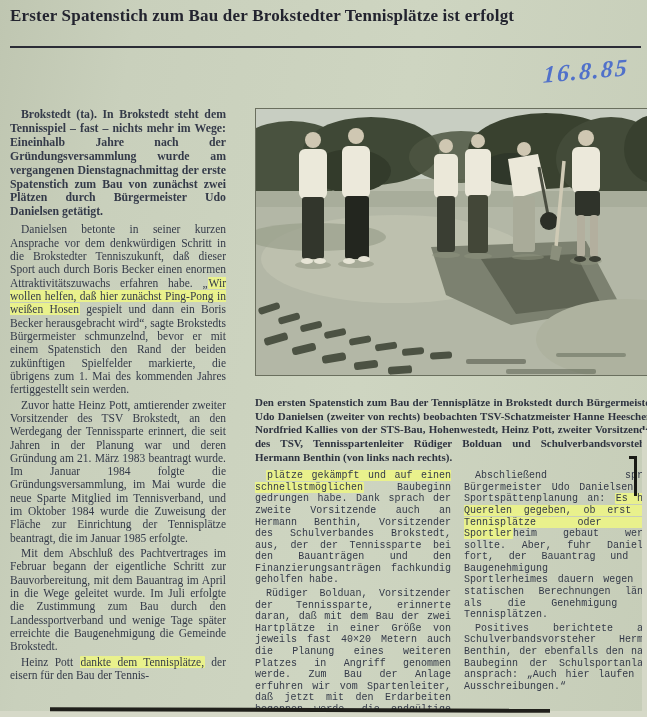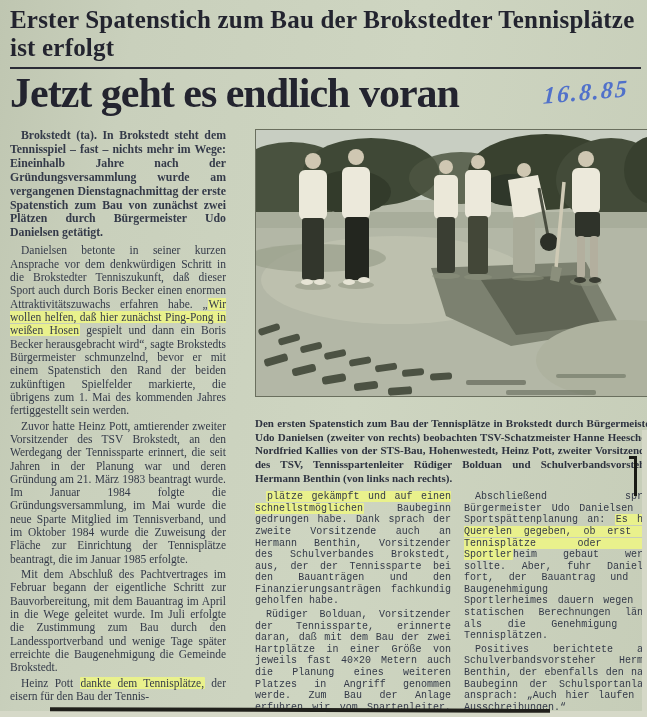--- a/index.html
+++ b/index.html
@@ -13,22 +13,22 @@
     background:var(--paper);
   }
   .page{
     position:relative;width:647px;height:717px;
     background:linear-gradient(100deg,#bfc6b1 0%,var(--paper) 18%,#ced5c1 55%,#c6cdb8 100%);
     color:var(--ink);
   }
   
   .header{padding:6px 8px 0 10px;}
   .kicker{
-    font-size:25px;font-weight:bold;color:var(--headline-ink);
-    letter-spacing:.2px;padding-bottom:5px;border-bottom:2px solid var(--rule);
+    font-size:17px;font-weight:bold;color:var(--headline-ink);
+    letter-spacing:.2px;padding-bottom:20px;border-bottom:2px solid var(--rule);
     width:631px;
   }
   .headline-row{display:flex;align-items:flex-start;padding:2px 4px 0 0;height:56px;}
   .headline{
     font-size:42px;line-height:1.05;font-weight:bold;color:var(--headline-ink);
     letter-spacing:-1px;white-space:nowrap;
   }
   .handwritten-date{
     margin-left:auto;margin-top:8px;margin-right:6px;
     font-size:24px;font-style:italic;font-weight:bold;color:var(--date-ink);
@@ -61,21 +61,20 @@
   .bottom-edge-line{position:absolute;left:50px;bottom:5px;width:500px;height:4px;background:#20201b;transform:rotate(.2deg);}
 </style>
 </head>
 <body>
 
 <div class="page">
 
   <div class="header">
     <div class="kicker">Erster Spatenstich zum Bau der Brokstedter Tennisplätze ist erfolgt</div>
     <div class="headline-row">
-      <h1 class="headline">Jetzt geht es endlich voran</h1>
       <span class="handwritten-date">16.8.85</span>
     </div>
   </div>
 
   <div class="content">
 
     <div class="col left-col">
         <p class="lead"><span>Brokstedt (ta). In Brokstedt steht dem Tennisspiel – fast – nichts mehr im Wege: Eineinhalb Jahre nach der Gründungsversammlung wurde am vergangenen Dienstagnachmittag der erste Spatenstich zum Bau von zunächst zwei Plätzen durch Bürgermeister Udo Danielsen getätigt.</span></p>
         <p><span>Danielsen betonte in seiner kurzen Ansprache vor dem denkwürdigen Schritt in die Brokstedter Tenniszukunft, daß dieser Sport auch durch Boris Becker einen enormen Attraktivitätszuwachs erfahren habe. „</span><mark class="hl">Wir wollen helfen, daß hier zunächst Ping-Pong in weißen Hosen</mark><span> gespielt und dann ein Boris Becker herausgebracht wird“, sagte Brokstedts Bürgermeister schmunzelnd, bevor er mit einem Spatenstich den Rand der beiden zukünftigen Spielfelder markierte, die übrigens zum 1. Mai des kommenden Jahres fertiggestellt sein werden.</span></p>
         <p><span>Zuvor hatte Heinz Pott, amtierender zweiter Vorsitzender des TSV Brokstedt, an den Werdegang der Tennissparte erinnert, die seit Jahren in der Planung war und deren Gründung am 21. März 1983 beantragt wurde. Im Januar 1984 folgte die Gründungsversammlung, im Mai wurde die neue Sparte Mitglied im Tennisverband, und im Oktober 1984 wurde die Zuweisung der Fläche zur Einrichtung der Tennisplätze beantragt, die im Januar 1985 erfolgte.</span></p>

